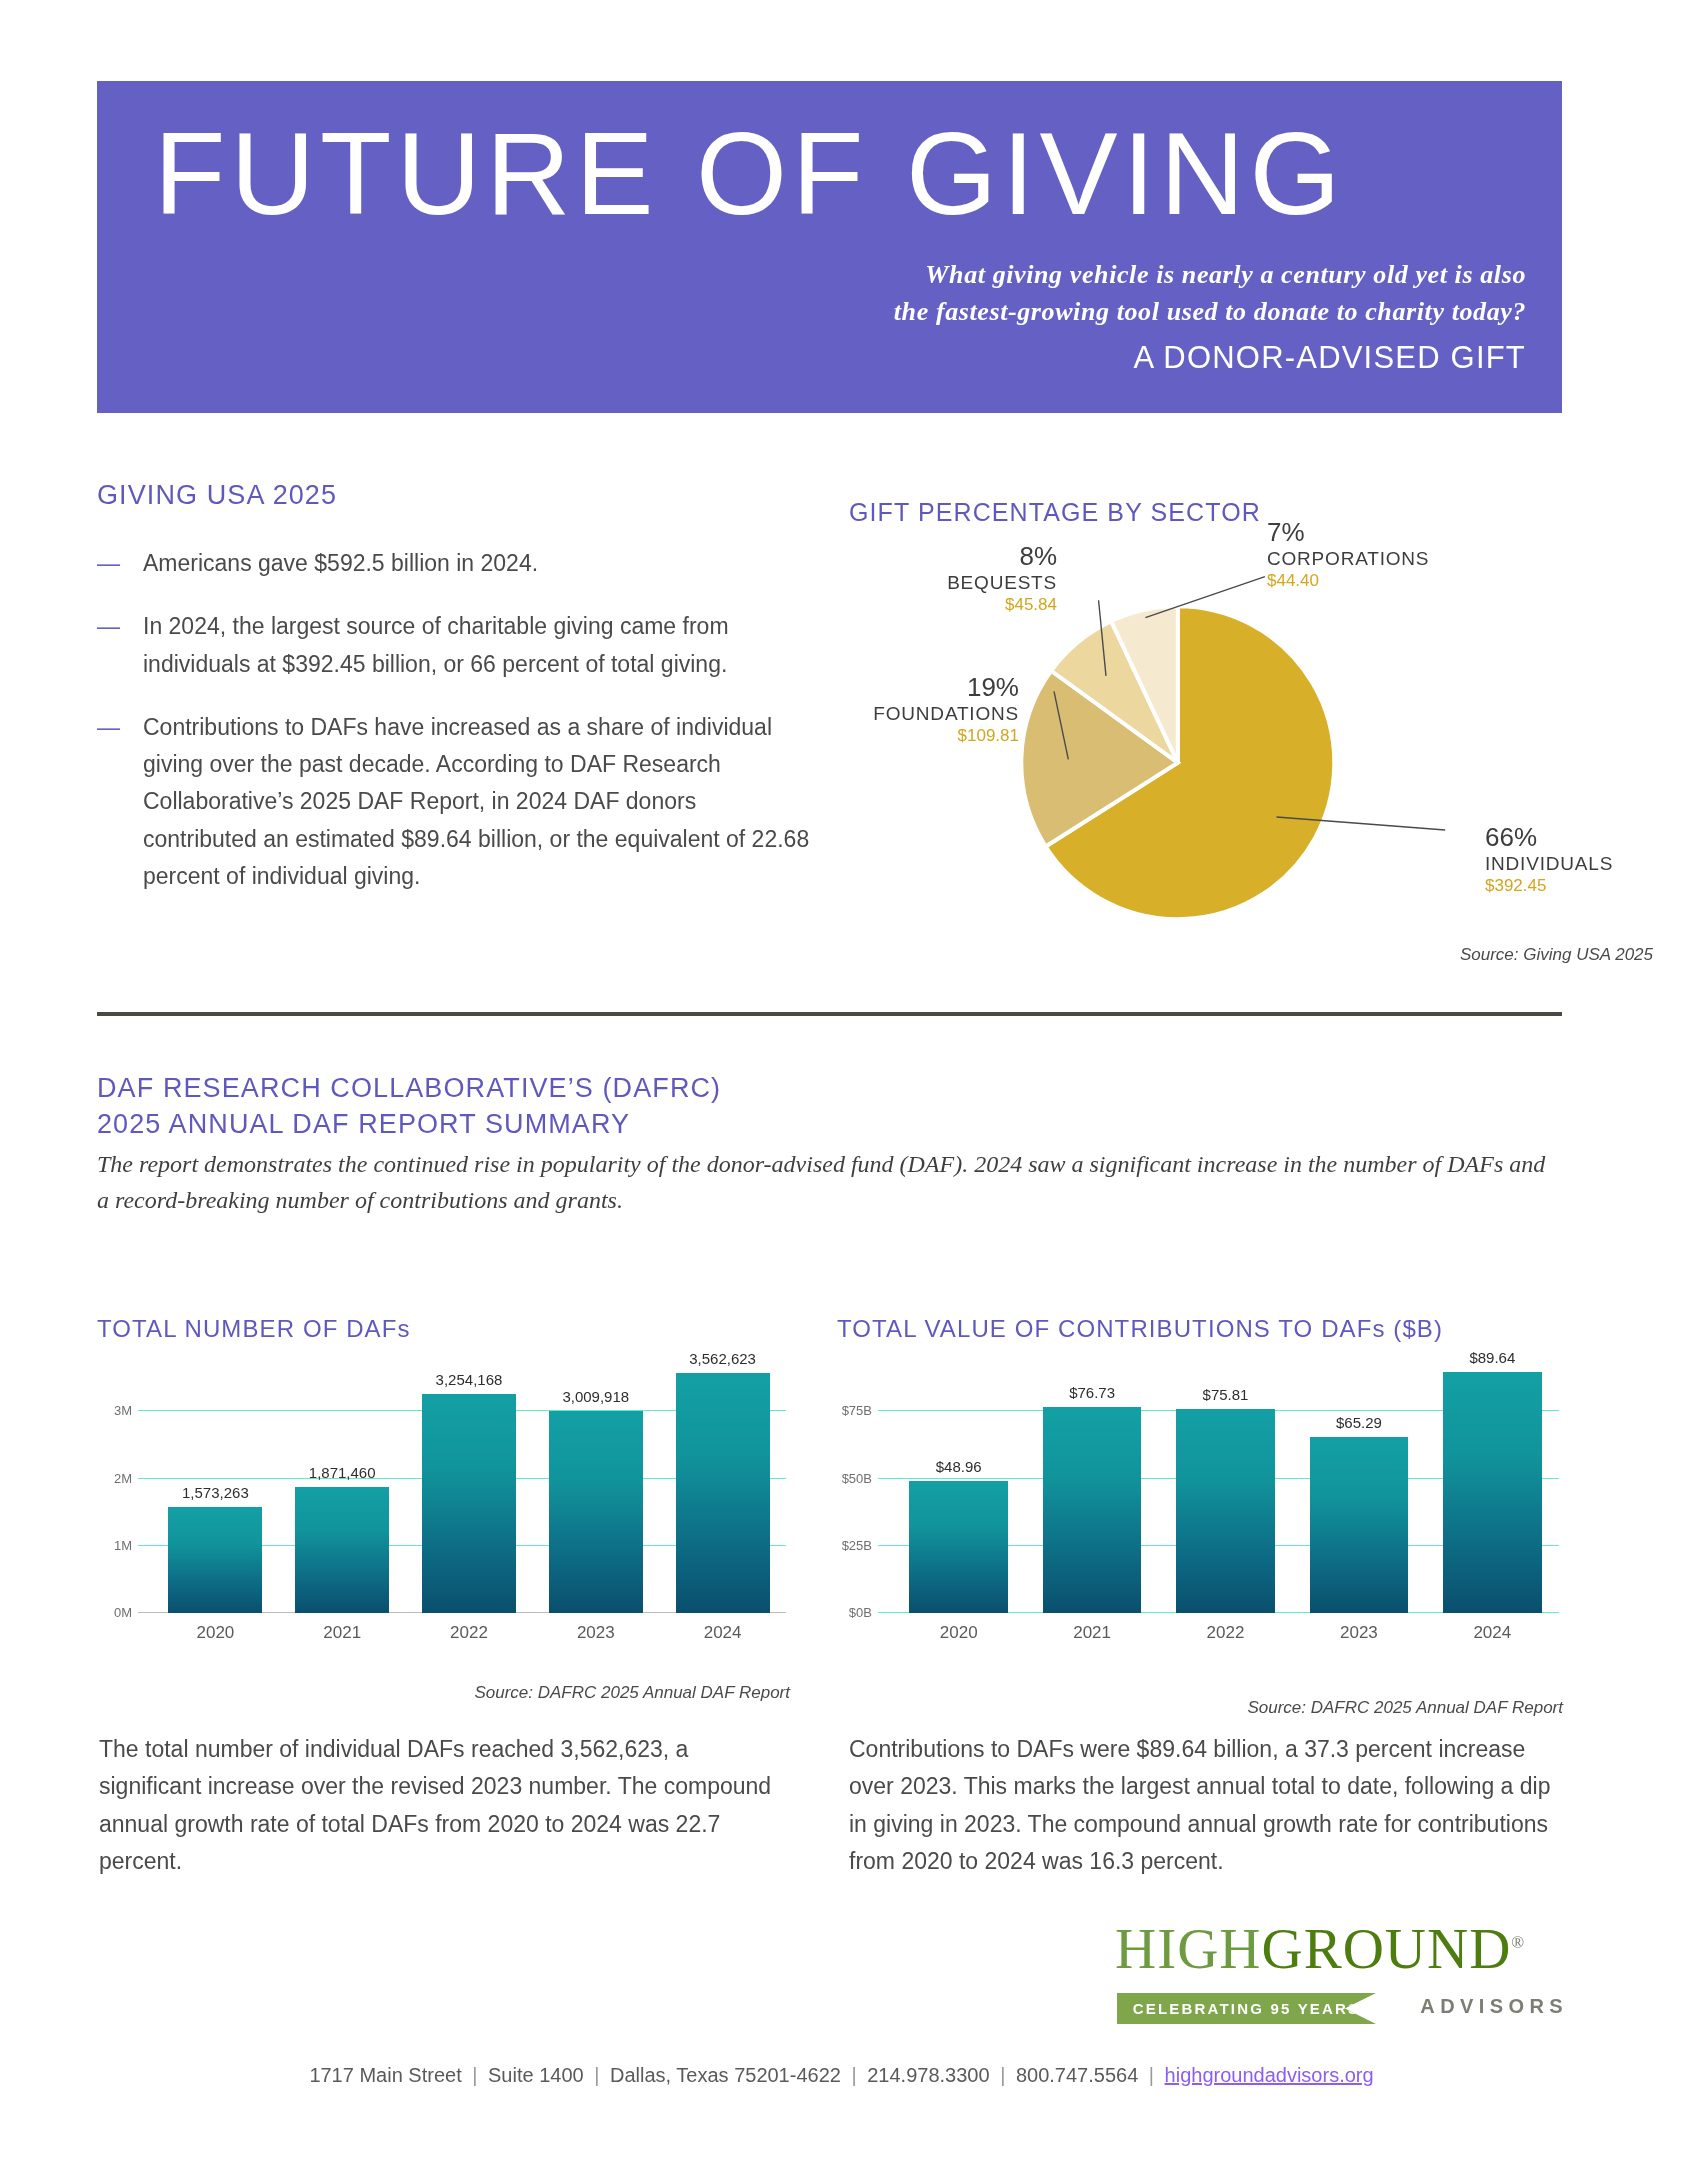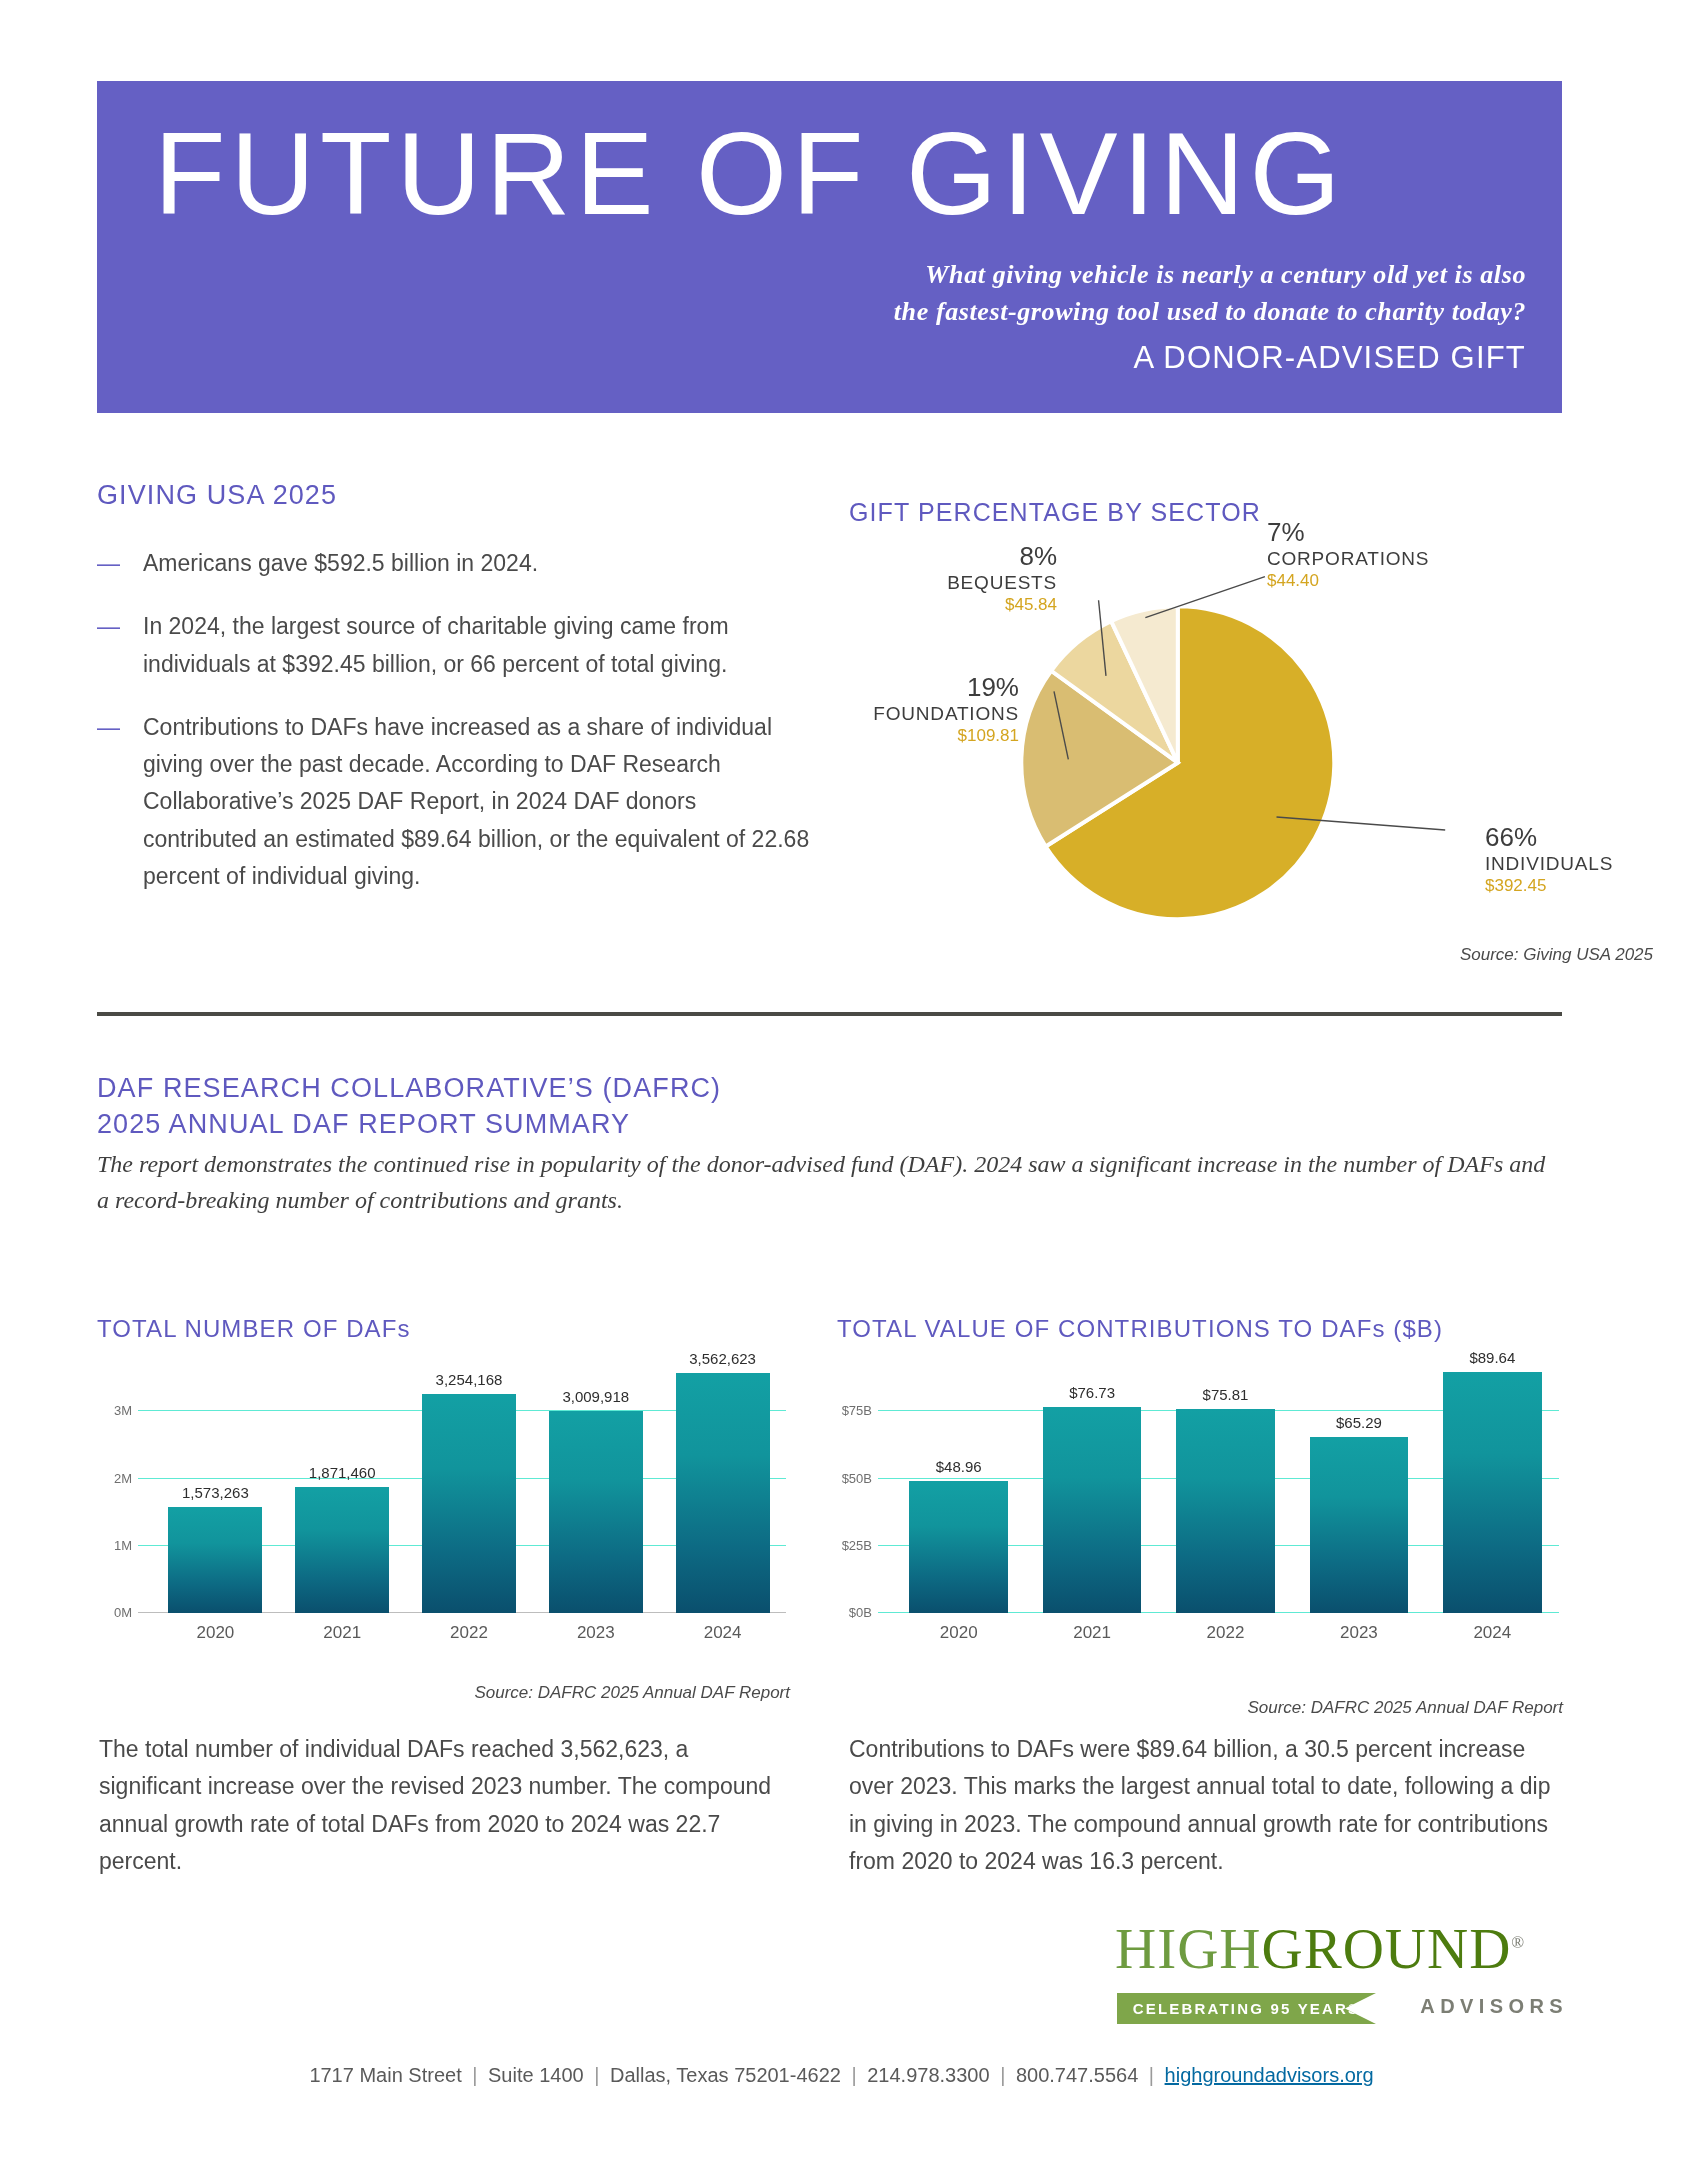--- a/index.html
+++ b/index.html
@@ -131,21 +131,21 @@
     position:absolute;right:4px;top:79px;
     color:#7c7e74;font-size:20px;letter-spacing:5.4px;font-weight:bold;
   }
 
   
   .footer{
     position:absolute;left:0;right:0;top:2064px;text-align:center;
     font-size:20px;color:#5a5a5a;
   }
   .footer .sep{color:#9a9a9a;padding:0 5px;}
-  .footer .url{color:#0369a1;text-decoration:underline;}
+  .footer .url{color:#8b5cf6;text-decoration:underline;}
 </style>
 </head>
 <body>
 
 <div class="page">
 
   <div class="banner">
     <div class="banner-title">FUTURE OF GIVING</div>
     <div class="banner-sub">
       <div>What giving vehicle is nearly a century old yet is also</div>
@@ -299,21 +299,21 @@
         <div class="xlab">2020</div>
         <div class="xlab">2021</div>
         <div class="xlab">2022</div>
         <div class="xlab">2023</div>
         <div class="xlab">2024</div>
       </div>
     </div>
   <div class="chart-src" id="bar2-src">Source: DAFRC 2025 Annual DAF Report</div>
 
   <div class="para" id="para1">The total number of individual DAFs reached 3,562,623, a significant increase over the revised 2023 number. The compound annual growth rate of total DAFs from 2020 to 2024 was 22.7 percent.</div>
-  <div class="para" id="para2">Contributions to DAFs were $89.64 billion, a 30.5 percent increase over 2023. This marks the largest annual total to date, following a dip in giving in 2023. The compound annual growth rate for contributions from 2020 to 2024 was 16.3 percent.</div>
+  <div class="para" id="para2">Contributions to DAFs were $89.64 billion, a 37.3 percent increase over 2023. This marks the largest annual total to date, following a dip in giving in 2023. The compound annual growth rate for contributions from 2020 to 2024 was 16.3 percent.</div>
 
   <div class="logo">
     <div class="logo-word"><span class="lg-green">HIGH</span><span class="lg-gray">GROUND</span><span class="logo-reg">®</span></div>
     <div class="ribbon">CELEBRATING 95 YEARS</div>
     <div class="advisors">ADVISORS</div>
   </div>
 
   <div class="footer">
     <span>1717 Main Street</span>
     <span class="sep">|</span>

